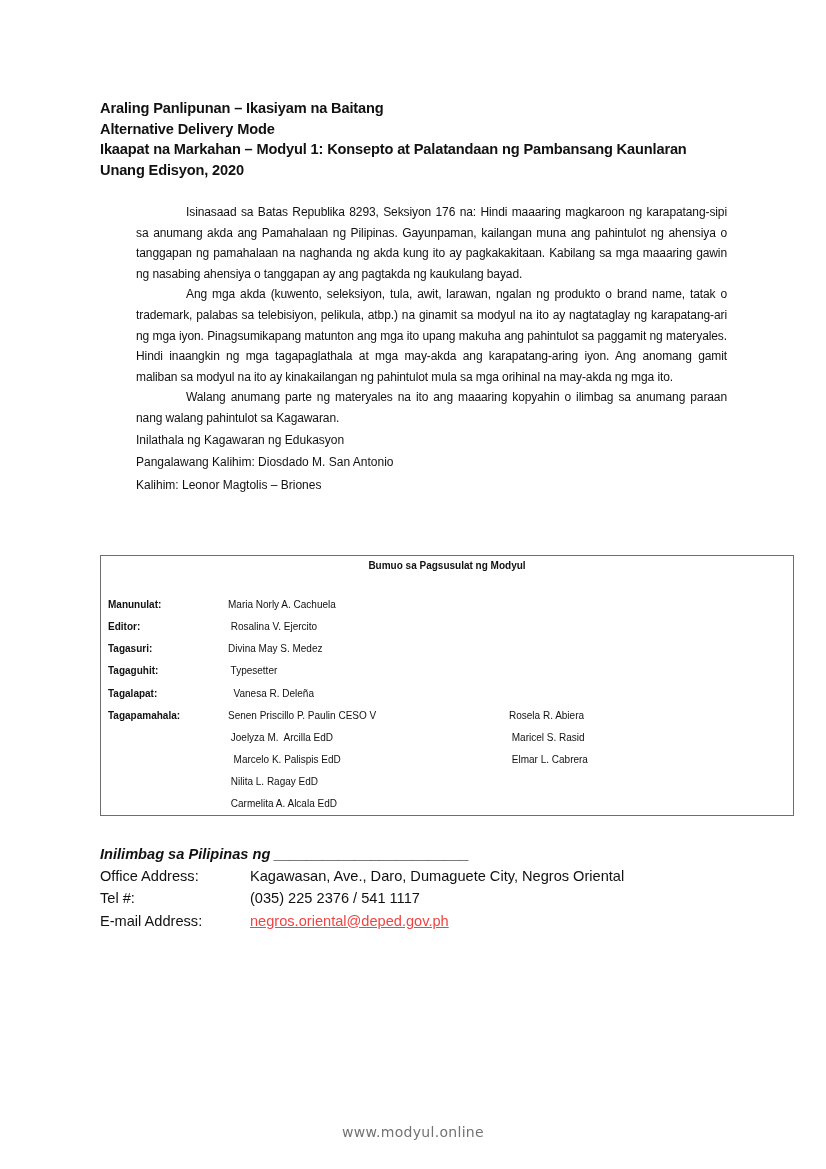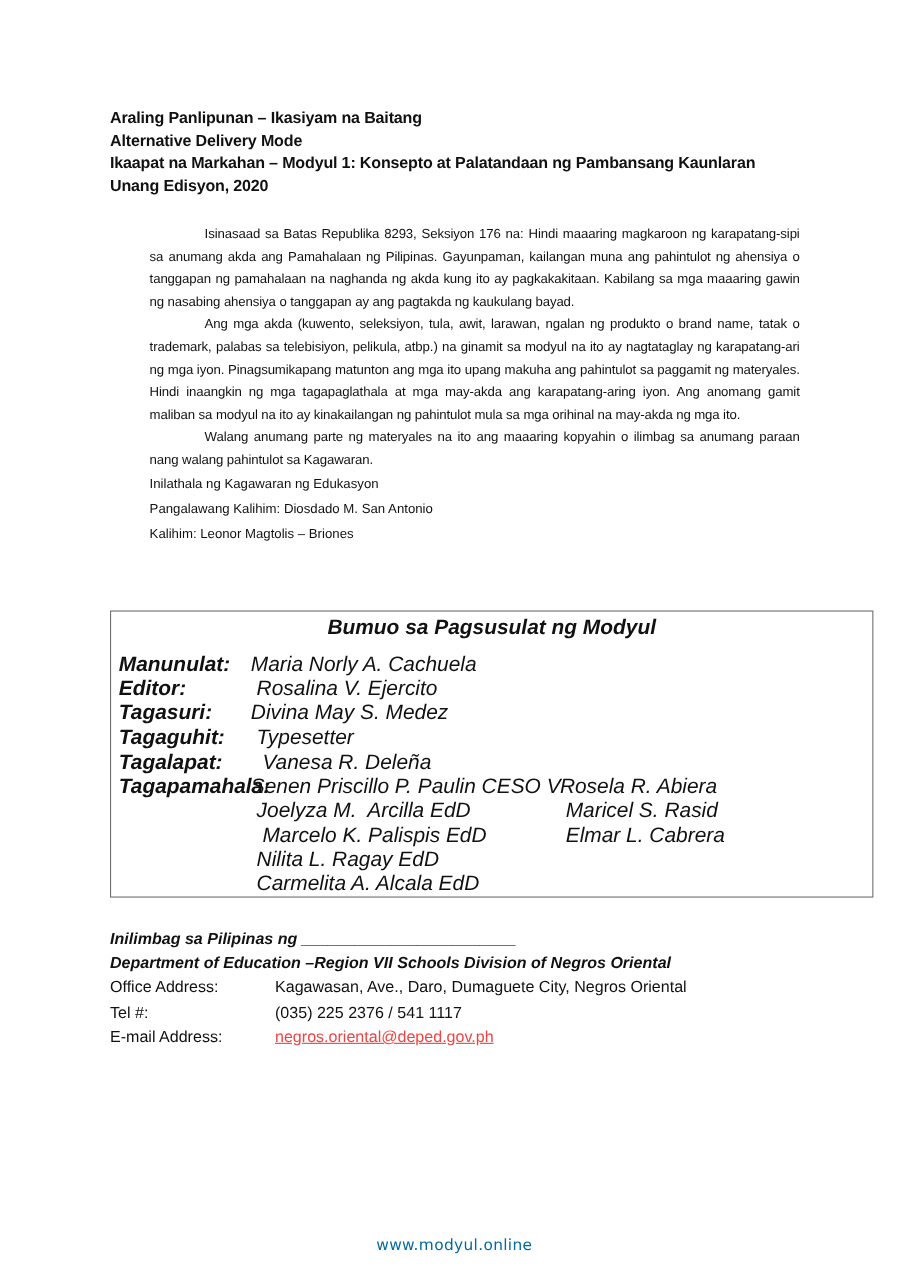--- a/index.html
+++ b/index.html
@@ -48,22 +48,21 @@
       line-height: 22.5px;
     }
     .credits-box {
       position: absolute;
       left: 100px;
       top: 555px;
       width: 694px;
       height: 261px;
       border: 1.5px solid #6e6e6e;
       box-sizing: border-box;
-      font-size: 19px;
-      font-style: italic;
+      font-size: 10px;
     }
     .credits-title {
       position: absolute;
       top: 4px;
       left: 0;
       right: 0;
       text-align: center;
       font-weight: bold;
     }
     .credit-row {
@@ -117,21 +116,21 @@
       text-decoration: underline;
     }
     .watermark {
       position: absolute;
       left: 0;
       right: 0;
       top: 1124px;
       text-align: center;
       font-family: "DejaVu Sans", sans-serif;
       font-size: 14px;
-      color: #0369a1;
+      color: #737373;
       letter-spacing: 0.3px;
     }
   </style>
 </head>
 <body>
 
 <div class="page">
   <div class="heading-block">
     <span class="heading-line">Araling Panlipunan – Ikasiyam na Baitang</span>
     <span class="heading-line">Alternative Delivery Mode</span>
@@ -192,21 +191,20 @@
     <span class="credit-name" style="white-space: pre;"> Nilita L. Ragay EdD</span>
   </div>
   <div class="credit-row" style="top:237px;">
     <span class="credit-role"></span>
     <span class="credit-name" style="white-space: pre;"> Carmelita A. Alcala EdD</span>
   </div>
 </div>
 
 <div class="footer-block">
   <div class="footer-bold">Inilimbag sa Pilipinas ng ________________________</div>
-  <div class="footer-bold">Department of Education –Region VII Schools Division of Negros Oriental</div>
   <div class="footer-row">
     <span class="footer-label">Office Address:</span>
     <span class="footer-value">Kagawasan, Ave., Daro, Dumaguete City, Negros Oriental</span>
   </div>
   <div class="footer-row">
     <span class="footer-label">Tel #:</span>
     <span class="footer-value">(035) 225 2376 / 541 1117</span>
   </div>
   <div class="footer-row">
     <span class="footer-label">E-mail Address:</span>

